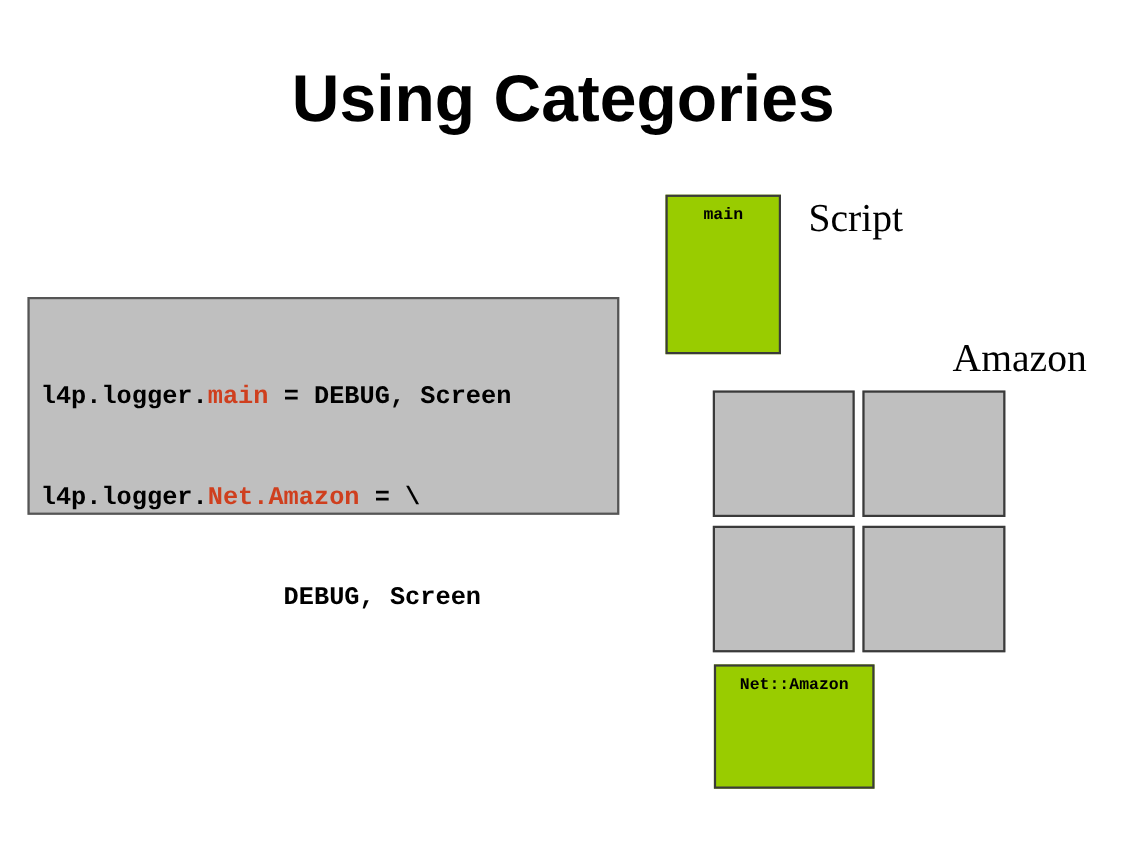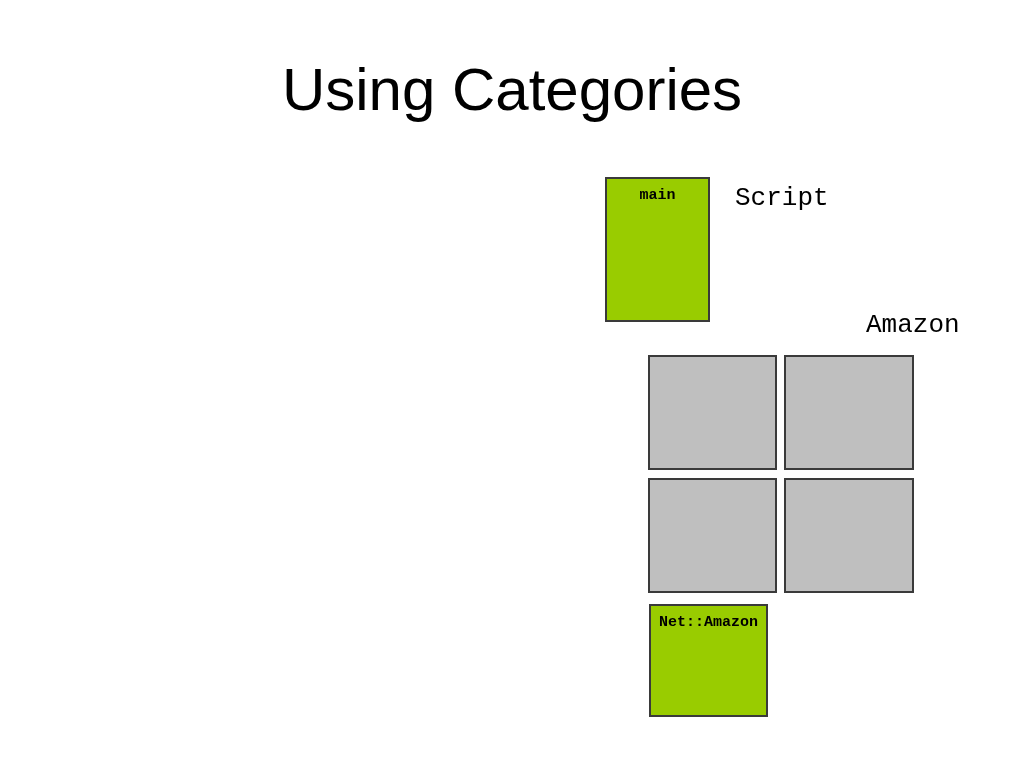--- a/index.html
+++ b/index.html
@@ -27,21 +27,21 @@
 
   
   .slide-title {
     position: absolute;
     left: 0;
     top: 54px;
     width: 1024px;
     text-align: center;
     font-family: "Liberation Sans", sans-serif;
     font-size: 60px;
-    font-weight: 400;
+    font-weight: 700;
     line-height: 72px;
     letter-spacing: 0px;
     color: #000000;
     white-space: nowrap;
   }
 
   
   .code-block {
     position: absolute;
     left: 25px;
@@ -120,29 +120,29 @@
   #box-module-4 {
     left: 784px;
     top: 478px;
     width: 130px;
     height: 115px;
   }
   
   #box-netamazon {
     left: 649px;
     top: 604px;
-    width: 119px;
+    width: 146px;
     height: 113px;
   }
 
   
   .side-label {
     position: absolute;
-    font-family: Liberation Mono, monospace;
-    font-size: 26px;
+    font-family: Liberation Serif, serif;
+    font-size: 36px;
     font-weight: 400;
     line-height: 30px;
     color: #000000;
     white-space: nowrap;
   }
   #label-script {
     left: 735px;
     top: 183px;
   }
   #label-modules {
@@ -150,20 +150,25 @@
     top: 310px;
   }
 </style>
 </head>
 <body>
 
 <div class="slide">
 
   <div class="slide-title">Using Categories</div>
 
+  <div class="code-block">
+    <div class="code-line"><span>l4p.logger.</span><span class="tok-hl">main</span><span> = DEBUG, Screen</span></div>
+    <div class="code-line"><span>l4p.logger.</span><span class="tok-hl">Net.Amazon</span><span> = \</span></div>
+    <div class="code-line"><span>                DEBUG, Screen</span></div>
+  </div>
 
   <div class="box box-green" id="box-script">
     <span class="box-label">main</span>
   </div>
 
   <div class="side-label" id="label-script">Script</div>
 
   <div class="side-label" id="label-modules">Amazon</div>
 
   <div class="box box-grey" id="box-module-1">

